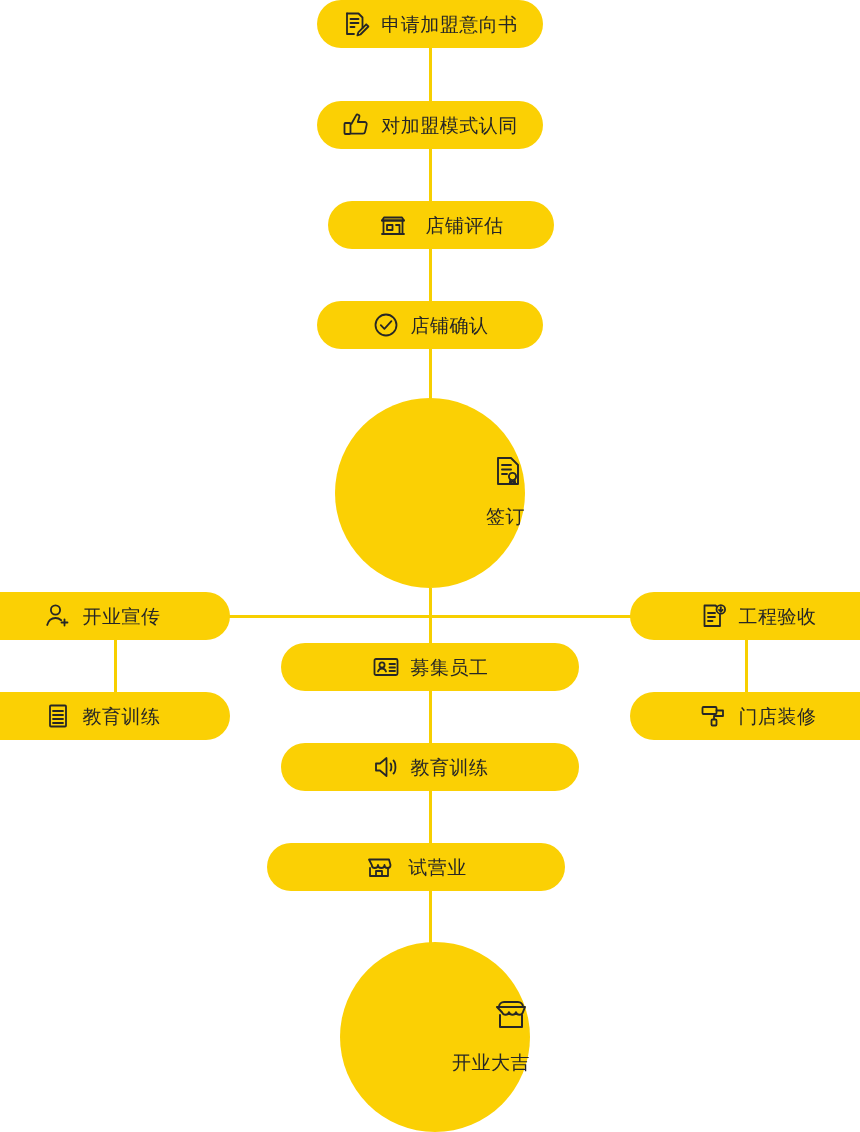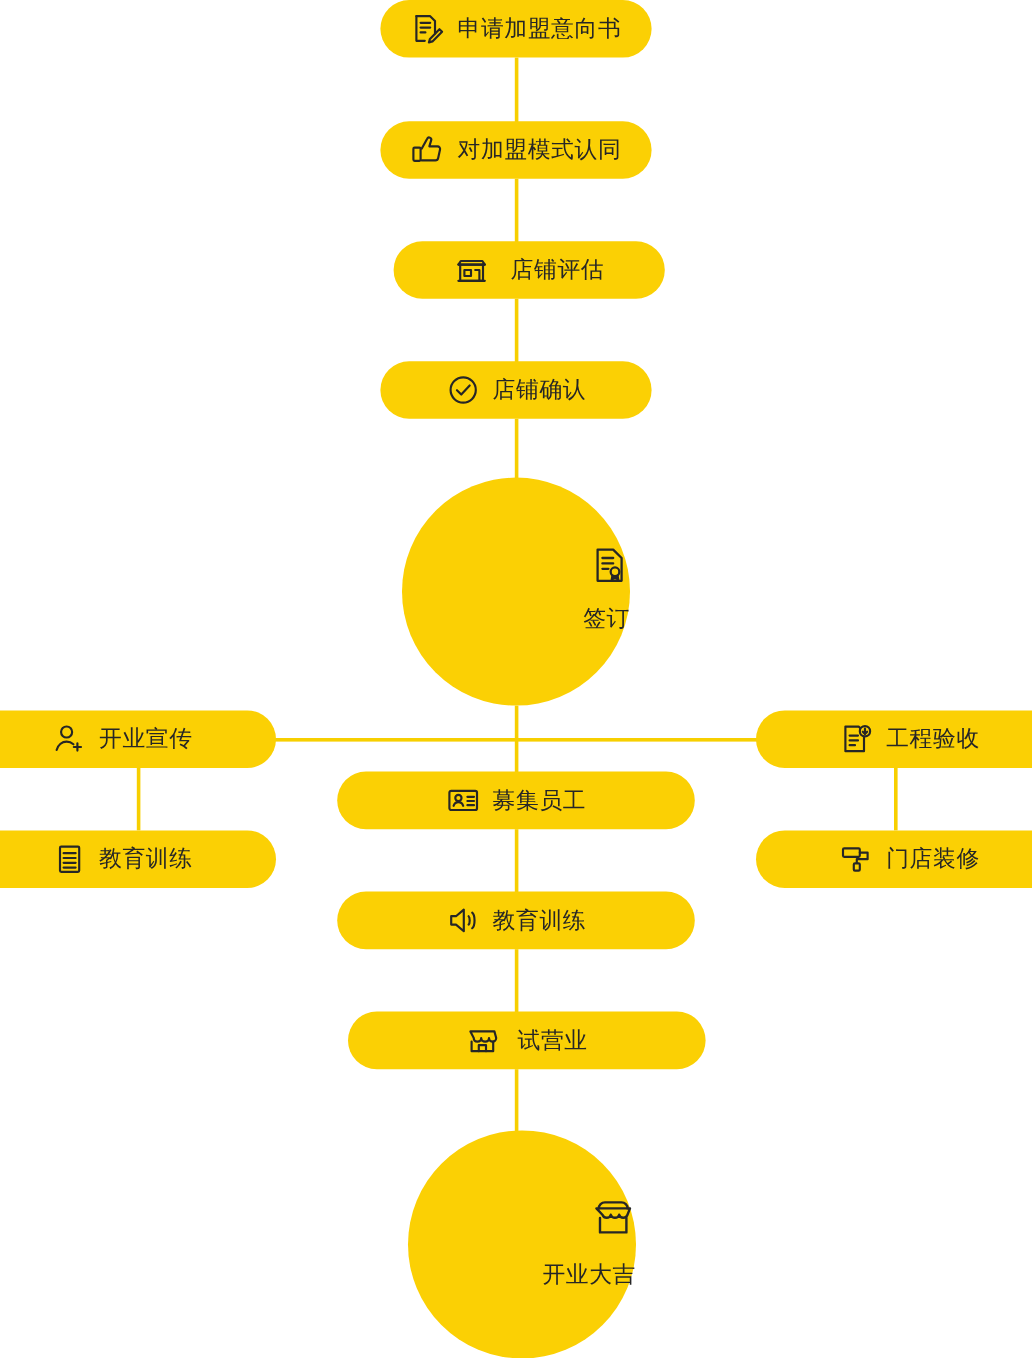--- a/index.html
+++ b/index.html
@@ -240,21 +240,21 @@
     <span class="icon">
       <svg viewBox="0 0 28 28" width="28" height="28" fill="none" stroke="#262626" stroke-width="1.8" stroke-linecap="round" stroke-linejoin="round">
         <path d="M4 10.5h4L14.5 5v18L8 17.5H4v-7z"></path>
         <path d="M18.5 10.5c1.2 1.1 1.2 5.9 0 7"></path>
         <path d="M21.5 7.5c2.6 2.2 2.6 10.8 0 13"></path>
       </svg>
     </span>
     <span class="label">教育训练</span>
   </div>
 
-  <div class="node-pill" style="left:290px; top:843px; width:298px;gap:15px;">
+  <div class="node-pill" style="left:267px; top:843px; width:298px;gap:15px;">
     <span class="icon">
       <svg viewBox="0 0 28 28" width="28" height="28" fill="none" stroke="#262626" stroke-width="1.8" stroke-linecap="round" stroke-linejoin="round">
         <path d="M4 6.5h20l1.5 5.5c0 1.8-1.5 3-3 3s-3-1.2-3-3c0 1.8-1.4 3-3.2 3s-3.3-1.2-3.3-3c0 1.8-1.4 3-3.2 3s-3-1.2-3-3L4 6.5z"></path>
         <path d="M5 15v8h18v-8"></path>
         <path d="M11 23v-5h6v5"></path>
       </svg>
     </span>
     <span class="label">试营业</span>
   </div>
 

